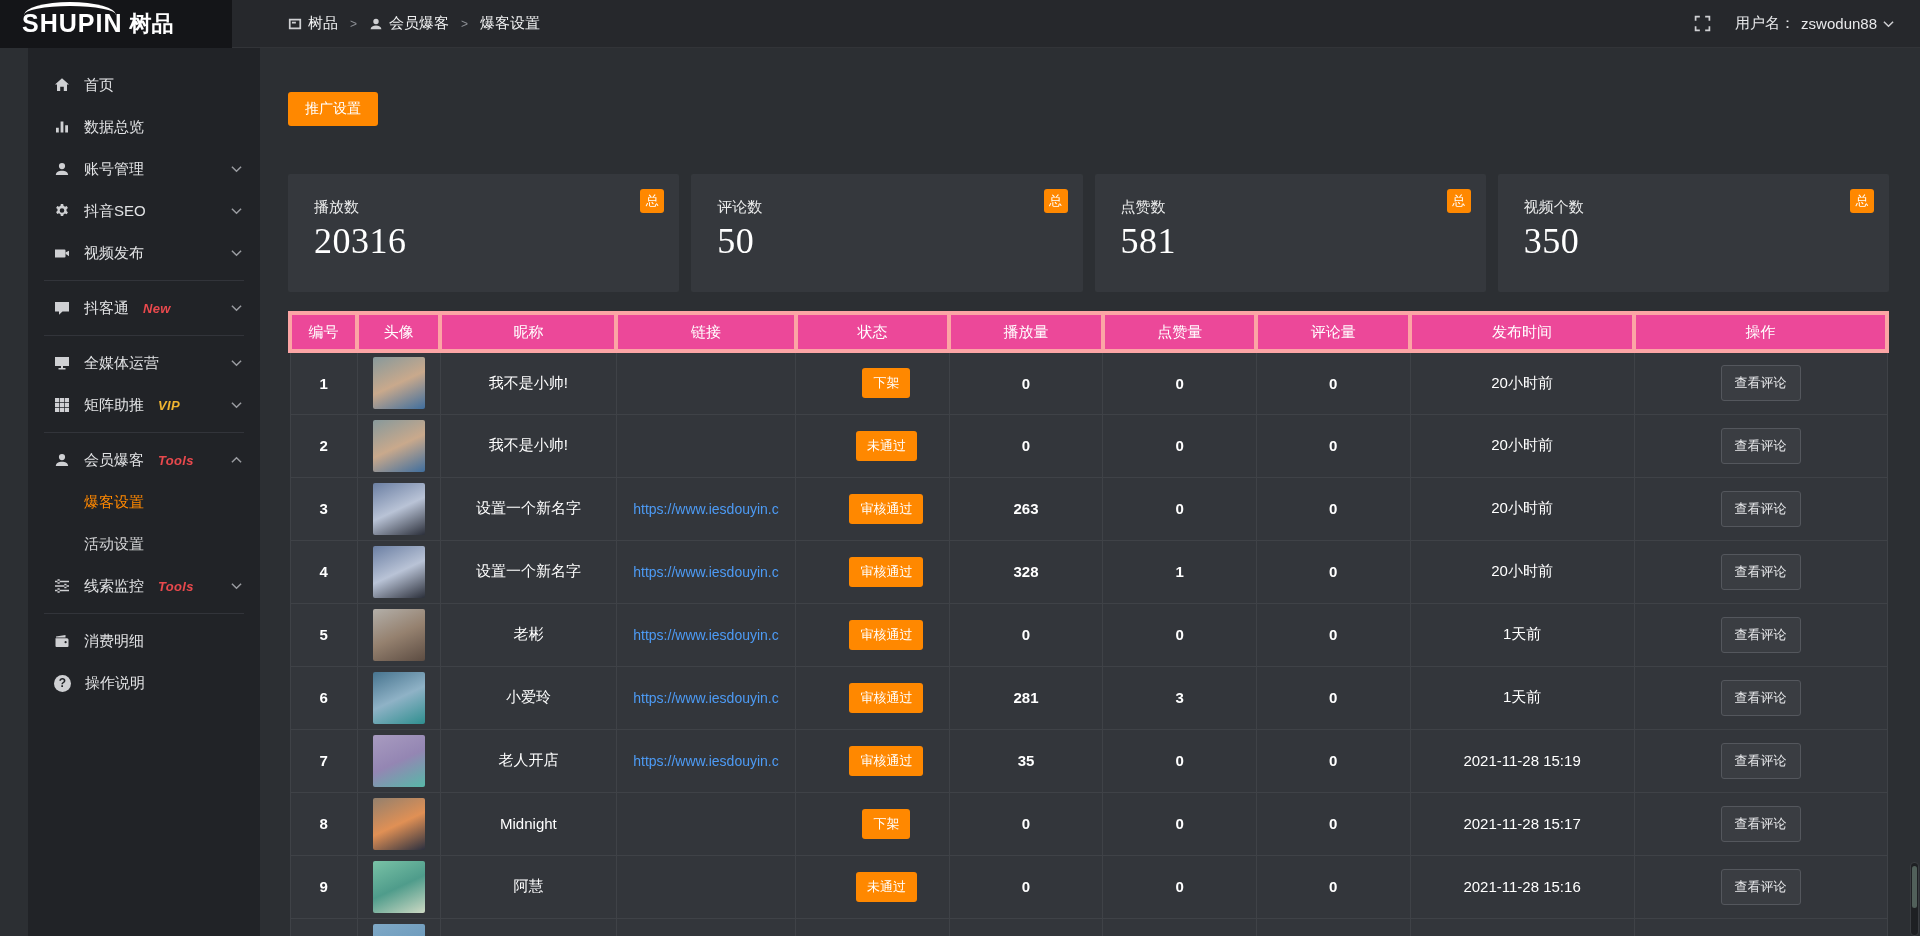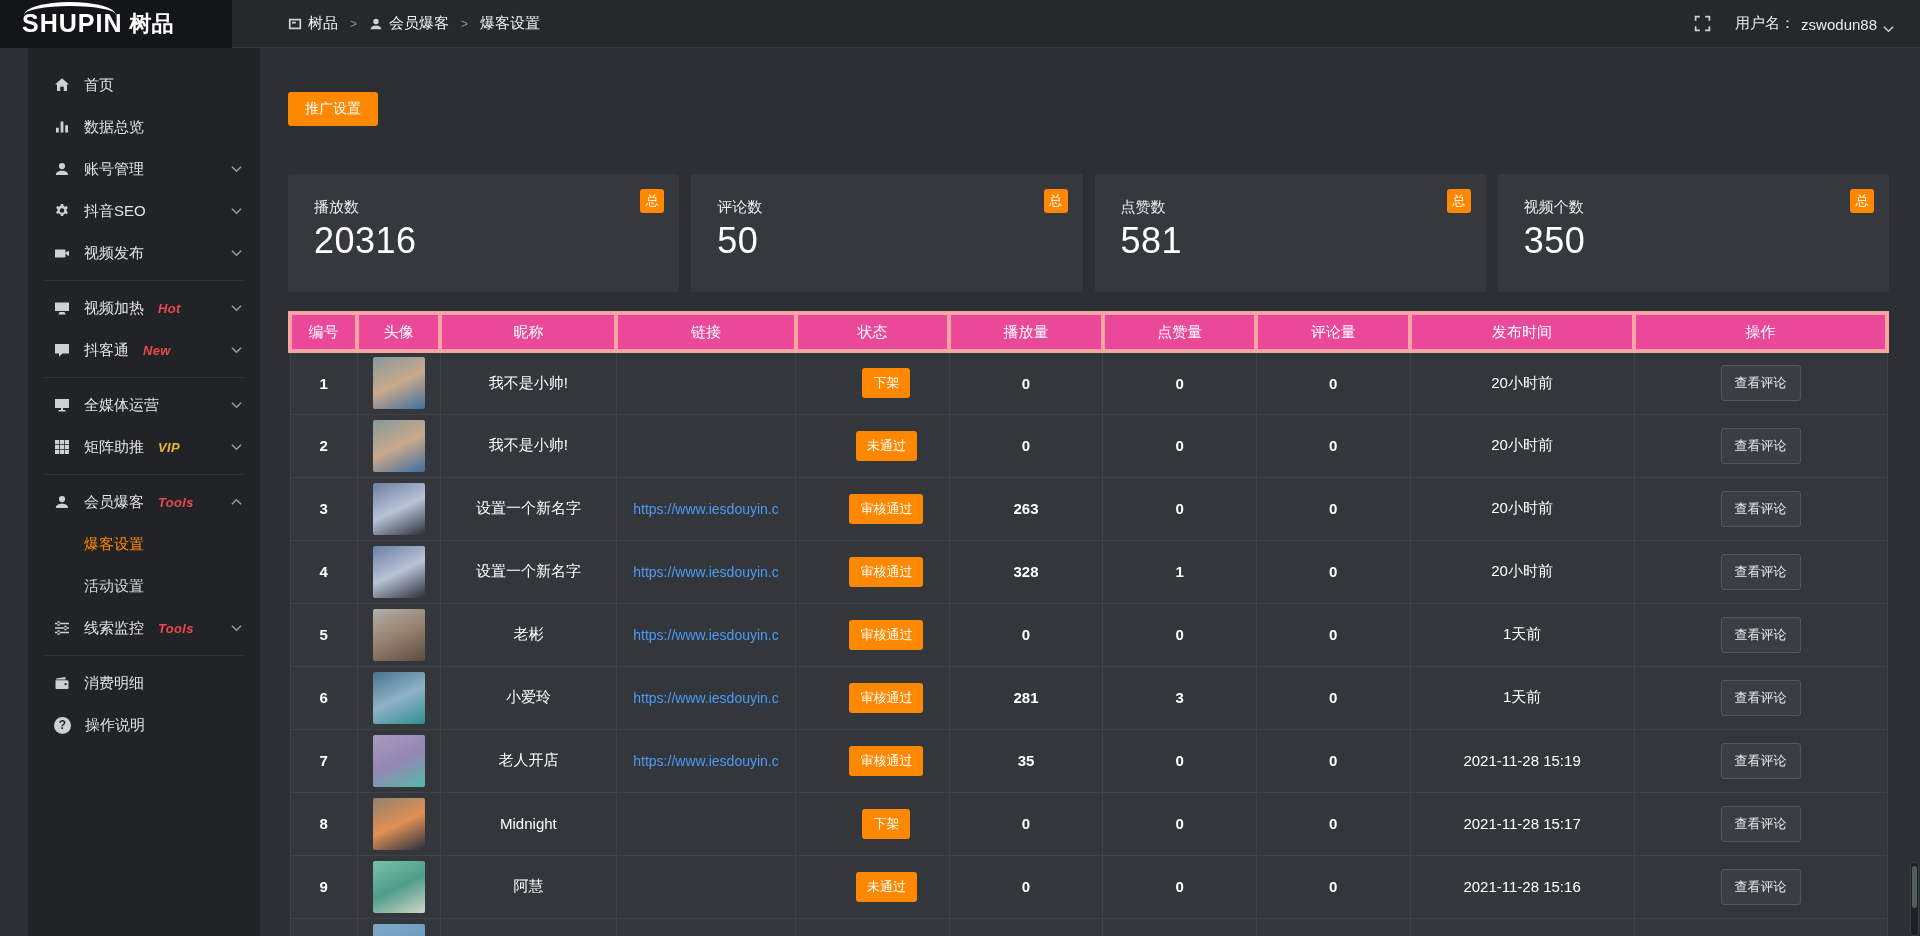--- a/index.html
+++ b/index.html
@@ -13,38 +13,38 @@
   
   .topbar { position:absolute; left:0; top:0; width:1920px; height:48px; background:#26282c; display:flex; align-items:center; z-index:5; border-bottom:1px solid #323438; }
   .logo-zone { width:232px; height:48px; background:#141518; display:flex; align-items:center; padding-left:22px; position:relative; flex-shrink:0; }
   .logo-arc { position:absolute; left:24px; top:2px; width:92px; height:13px; border-top:4px solid #ffffff; border-radius:50% / 100% 100% 0 0; }
   .logo-en { font-size:25px; font-weight:bold; color:#fff; letter-spacing:1px; }
   .logo-cn { font-size:22px; font-weight:bold; color:#fff; margin-left:7px; }
   .breadcrumb { display:flex; align-items:center; margin-left:56px; gap:12px; font-size:15px; color:#f0f1f2; }
   .bc-item { display:flex; align-items:center; gap:6px; cursor:pointer; }
   .bc-sep { color:#8d9095; font-size:12px; }
   .topbar-right { margin-left:auto; margin-right:26px; display:flex; align-items:center; gap:24px; }
-  .user-box { display:flex; align-items:flex-end; gap:6px; font-size:15px; cursor:pointer; }
+  .user-box { display:flex; align-items:center; gap:6px; font-size:15px; cursor:pointer; }
   
   .sidebar { position:absolute; left:0; top:48px; width:232px; height:888px; background:#212327; padding-top:16px;margin-left:28px; }
   .side-item { height:42px; display:flex; align-items:center; padding:0 18px 0 26px; font-size:15px; color:#e2e3e5; cursor:pointer; }
   .side-label { margin-left:14px; }
   .side-badge { font-size:13px; font-style:italic; font-weight:bold; margin-left:14px; letter-spacing:.3px; }
   .chev { width:11px; height:8px; margin-left:auto; }
   .chev.up { transform:rotate(180deg); }
   .side-sub { height:42px; display:flex; align-items:center; padding-left:56px; font-size:15px; color:#d6d7d9; cursor:pointer; }
   .side-sub.active { color:#ff8800; }
   .side-divider { height:1px; background:#32343a; margin:6px 16px; }
   .ic { width:16px; height:16px; fill:#cfd0d3; flex-shrink:0; }
   .bc-item .ic { width:14px; height:14px; }
   .icon-help { width:17px; height:17px; border-radius:50%; background:#cfd0d3; color:#212327; font-size:12px; font-weight:bold; display:flex; align-items:center; justify-content:center; flex-shrink:0; }
   
   .main { position:absolute; left:232px; top:52px; width:1688px; height:888px; padding:40px 31px 0 56px; }
   .promo-btn { background:#ff8800; color:#fff; border:none; border-radius:3px; font-size:14px; padding:8px 17px; cursor:pointer; font-family:inherit; }
-  .stats-row { display:flex; gap:12px; margin-top:48px; }
+  .stats-row { display:flex; gap:12px; margin-top:48px;font-family:Liberation Serif, serif; }
   .stat-card { flex:1; height:118px; background:#35383d; border-radius:2px; position:relative; padding:24px 20px 0 26px; }
   .stat-label { font-size:15px; color:#eceded; }
   .stat-value { font-size:36px; color:#ffffff; margin-top:3px; letter-spacing:.5px; }
   .stat-badge { position:absolute; top:15px; right:15px; width:24px; height:24px; background:#ff8800; border-radius:3px; color:#fff; font-size:13px; display:flex; align-items:center; justify-content:center; }
   
   .data-table { width:100%; border-collapse:collapse; margin-top:19px; table-layout:fixed; }
   .data-table th { background:#ec4899; height:38px; font-size:15px; font-weight:normal; color:#fff; border:4px solid #fca5a5; }
   .data-table td { background:#33363b; height:63px; text-align:center; vertical-align:middle; font-size:15px; color:#fff; border:1px solid #3f4247; overflow:hidden; white-space:nowrap; }
   .data-table th:nth-child(1){width:4.2%} .data-table th:nth-child(2){width:5.2%}
   .data-table th:nth-child(3){width:11%}  .data-table th:nth-child(4){width:11.2%}
@@ -140,30 +140,20 @@
         <path fill-rule="evenodd" d="M1 4.5h9.5a1 1 0 0 1 1 1v6a1 1 0 0 1-1 1H1Zm14 1.2v5.6L11.8 9V7.2Z"></path>
       </svg>
       <span class="side-label">视频发布</span>
       <svg class="chev " viewBox="0 0 12 8">
         <path d="M1 1.5 6 6.5 11 1.5" fill="none" stroke="#9a9ca1" stroke-width="1.6"></path>
       </svg>
     </div>
     <div class="side-divider"></div>
     <div class="side-item">
       <svg class="ic" viewBox="0 0 16 16">
-        <path fill-rule="evenodd" d="M1 2.5h14V11H1Zm4.5 9.5h5l1.2 2.5H4.3Z"></path>
-      </svg>
-      <span class="side-label">视频加热</span>
-      <span class="side-badge" style="color:#e8494d">Hot</span>
-      <svg class="chev " viewBox="0 0 12 8">
-        <path d="M1 1.5 6 6.5 11 1.5" fill="none" stroke="#9a9ca1" stroke-width="1.6"></path>
-      </svg>
-    </div>
-    <div class="side-item">
-      <svg class="ic" viewBox="0 0 16 16">
         <path fill-rule="evenodd" d="M1 2h14v9.5H8.5L5 14.8v-3.3H1Z"></path>
       </svg>
       <span class="side-label">抖客通</span>
       <span class="side-badge" style="color:#e8494d">New</span>
       <svg class="chev " viewBox="0 0 12 8">
         <path d="M1 1.5 6 6.5 11 1.5" fill="none" stroke="#9a9ca1" stroke-width="1.6"></path>
       </svg>
     </div>
     <div class="side-divider"></div>
     <div class="side-item">

